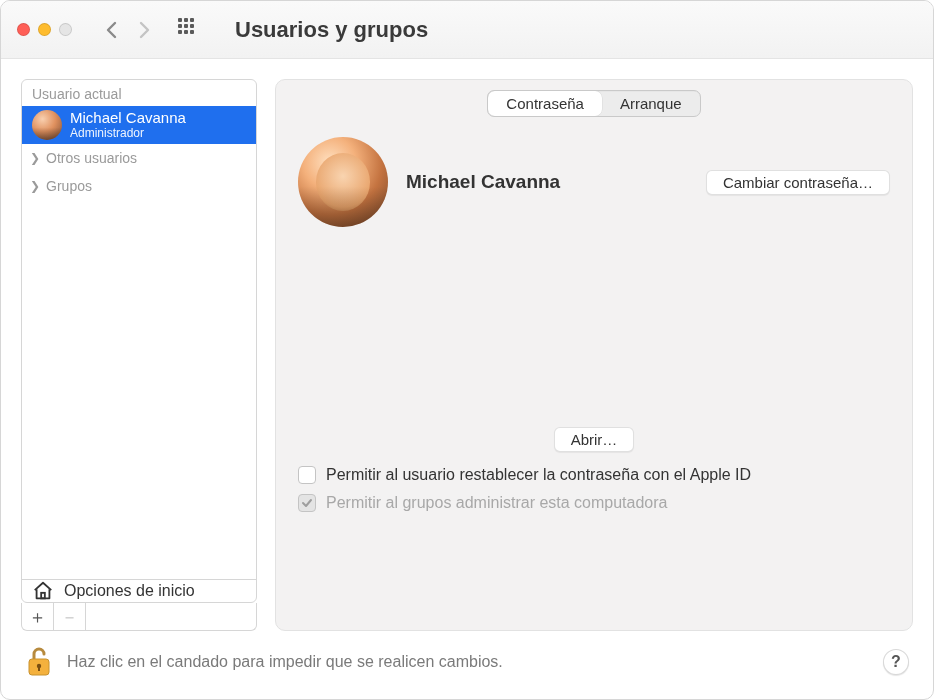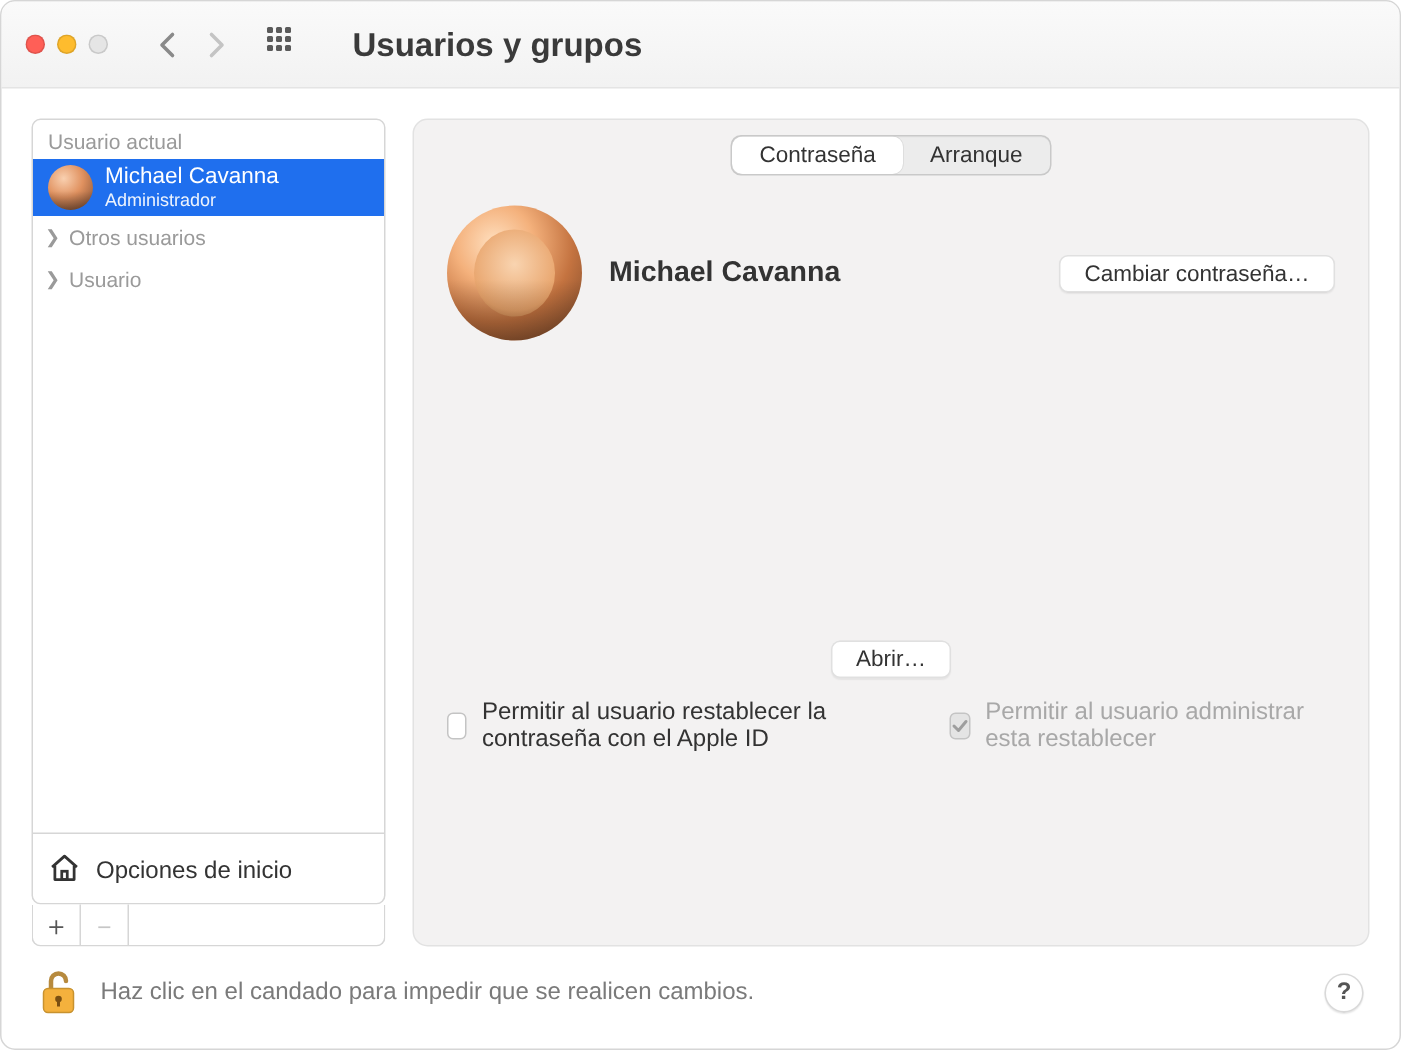--- a/index.html
+++ b/index.html
@@ -24,38 +24,38 @@
     .sidebar-wrap { width: 236px; display:flex; flex-direction:column; }
     .sidebar { flex:1; border:1px solid #d6d6d6; border-radius:6px; background:#fff; overflow:hidden; display:flex; flex-direction:column; }
     .sb-header { font-size: 14px; color:#9a9a9a; padding: 6px 10px 4px 10px; }
     .sb-item.selected { background:#1f6fee; color:#fff; padding: 4px 10px; display:flex; align-items:center; gap:8px; }
     .sb-avatar { width:30px; height:30px; border-radius:50%; background: radial-gradient(circle at 35% 30%, #f9d0b0 0%, #e0915f 45%, #7a4a30 100%); position:relative; overflow:hidden; }
     .sb-avatar::after { content:""; position:absolute; inset:0; background: linear-gradient(180deg, rgba(0,0,0,0) 58%, rgba(0,0,0,0.35) 100%);}
     .sb-item .txt .name { font-size:15px; font-weight:500; line-height:16px;}
     .sb-item .txt .role { font-size:12px; opacity:.92; line-height:14px;}
     .sb-row { display:flex; align-items:center; gap:6px; padding: 6px 8px; font-size:14px; color:#9a9a9a; }
     .sb-row .chev { font-size:12px; color:#9a9a9a; }
-    .login-opts { border-top:1px solid #d6d6d6; display:flex; align-items:flex-end; gap:10px; padding: 12px 10px; font-size:16px; color:#333; cursor:pointer;}
+    .login-opts { border-top:1px solid #d6d6d6; display:flex; align-items:center; gap:10px; padding: 0 10px; font-size:16px; color:#333; cursor:pointer;}
     .pm-row { border:1px solid #d6d6d6; border-top:none; border-radius:0 0 6px 6px; height:28px; display:flex; align-items:stretch; background:#fff;}
     .pm-btn { width:32px; display:flex; align-items:center; justify-content:center; border-right:1px solid #d6d6d6; color:#565656; font-size:18px; cursor:pointer;}
     .pm-btn.disabled { color:#c6c6c6; }
     .panel { flex:1; border:1px solid #e2e2e2; border-radius:10px; background:#f3f2f2; display:flex; flex-direction:column; position:relative; }
     .tabs { display:flex; align-self:center; margin-top:10px; border:0.5px solid #c9c9c9; border-radius:7px; overflow:hidden; background:#ececec; box-shadow: 0 0.5px 0 rgba(0,0,0,0.05) inset;}
     .tab { padding: 4px 18px; font-size:15px; color:#333; cursor:pointer;}
     .tab.active { background:#fff; border-radius:7px; box-shadow: 0 0 0 0.5px rgba(0,0,0,0.08); text-align: center;}
     .user-row { display:flex; align-items:center; padding: 20px 22px 0 22px; gap:18px; }
     .big-avatar { width:90px; height:90px; border-radius:50%; background: radial-gradient(circle at 35% 28%, #ffe0c0 0%, #f4b17c 30%, #c47340 60%, #6b4026 100%); position:relative; overflow:hidden; cursor:pointer;}
     .big-avatar::before { content:""; position:absolute; left:20%; top:18%; width:60%; height:64%; border-radius:50%; background: radial-gradient(circle at 50% 40%, #f9d4b0 0%, #e8a36a 70%, #b46b36 100%);}
     .big-avatar::after { content:""; position:absolute; inset:0; background: linear-gradient(180deg, rgba(0,0,0,0) 55%, rgba(0,0,0,0.28) 100%);}
     .uname { font-size:19px; font-weight:700; color:#333; }
     .change-btn { margin-left:auto;text-align:center; }
     .mac-btn { background:#fff; border:0.5px solid rgba(0,0,0,0.12); border-radius:6px; padding: 3px 16px; font-size:15px; color:#333; box-shadow: 0 1px 1px rgba(0,0,0,0.06); cursor:pointer;}
     .contact-row { display:flex; align-items:center; gap:12px; margin-top:auto; padding: 0 22px; align-self:center;}
     .contact-row .lbl { font-size:16px; color:#333;}
-    .checks { padding: 14px 22px 22px 22px; display:flex; flex-direction:row; gap:10px;}
+    .checks { padding: 14px 22px 22px 22px; display:flex; flex-direction:column; gap:10px;}
     .checkline { display:flex; align-items:center; gap:10px; font-size:16px; color:#333;}
     .checkline.disabled { color:#a8a8a8;}
     .chk { width:18px; height:18px; border-radius:4px; border:1px solid #c4c4c4; background:#fff; display:inline-flex; align-items:center; justify-content:center; }
     .chk.checked { background:#e4e4e4; color:#9e9e9e;}
     .footer { display:flex; align-items:center; gap:14px; padding: 14px 4px 8px 4px; color:#7a7a7a; font-size:16px;}
     .lock-icon { width:28px; height:34px; position:relative;}
     .footer-fill { flex:1;}
     .help-btn { width:26px; height:26px; border-radius:50%; background:#fff; border:0.5px solid rgba(0,0,0,0.15); box-shadow:0 1px 1px rgba(0,0,0,0.1); display:flex; align-items:center; justify-content:center; font-weight:600; color:#555; cursor:pointer;}
     input::placeholder { color:#9a9a9a; }
     .house { width:22px; height:22px; }
@@ -107,21 +107,21 @@
               <div class="name">Michael Cavanna</div>
               <div class="role">Administrador</div>
             </div>
           </div>
           <div class="sb-row">
             <span class="chev">❯</span>
             <span>Otros usuarios</span>
           </div>
           <div class="sb-row">
             <span class="chev">❯</span>
-            <span>Usuario</span>
+            <span>Grupos</span>
           </div>
           <div style="flex:1"></div>
           <div class="login-opts">
             <span class="house">
               <svg width="22" height="22" viewBox="0 0 24 24">
                   <path d="M3 11 L12 3 L21 11" fill="none" stroke="#333" stroke-width="2" stroke-linejoin="round"></path>
                   <path d="M5 10 V20 H19 V10" fill="none" stroke="#333" stroke-width="2" stroke-linejoin="round"></path>
                   <rect x="10" y="14" width="4" height="6" fill="none" stroke="#333" stroke-width="2"></rect>
                 </svg>
             </span>
@@ -155,21 +155,21 @@
           <div class="checkline">
             <span class="chk"></span>
             <span>Permitir al usuario restablecer la contraseña con el Apple ID</span>
           </div>
           <div class="checkline disabled">
             <span class="chk checked">
               <svg width="12" height="12" viewBox="0 0 12 12">
                   <path d="M2 6 L5 9 L10 3" fill="none" stroke="currentColor" stroke-width="2" stroke-linecap="round" stroke-linejoin="round"></path>
                 </svg>
             </span>
-            <span>Permitir al usuario administrar esta restablecer</span>
+            <span>Permitir al grupos administrar esta computadora</span>
           </div>
         </div>
       </div>
     </div>
 
     <div class="footer">
       <span class="lock-icon">
         <svg width="28" height="34" viewBox="0 0 28 34">
           <path d="M9 14 V9 a5 5 0 0 1 10 0" fill="none" stroke="#b78a3e" stroke-width="3" stroke-linecap="round"></path>
           <rect x="4" y="14" width="20" height="16" rx="3" fill="#f4b13d" stroke="#c8922f"></rect>

